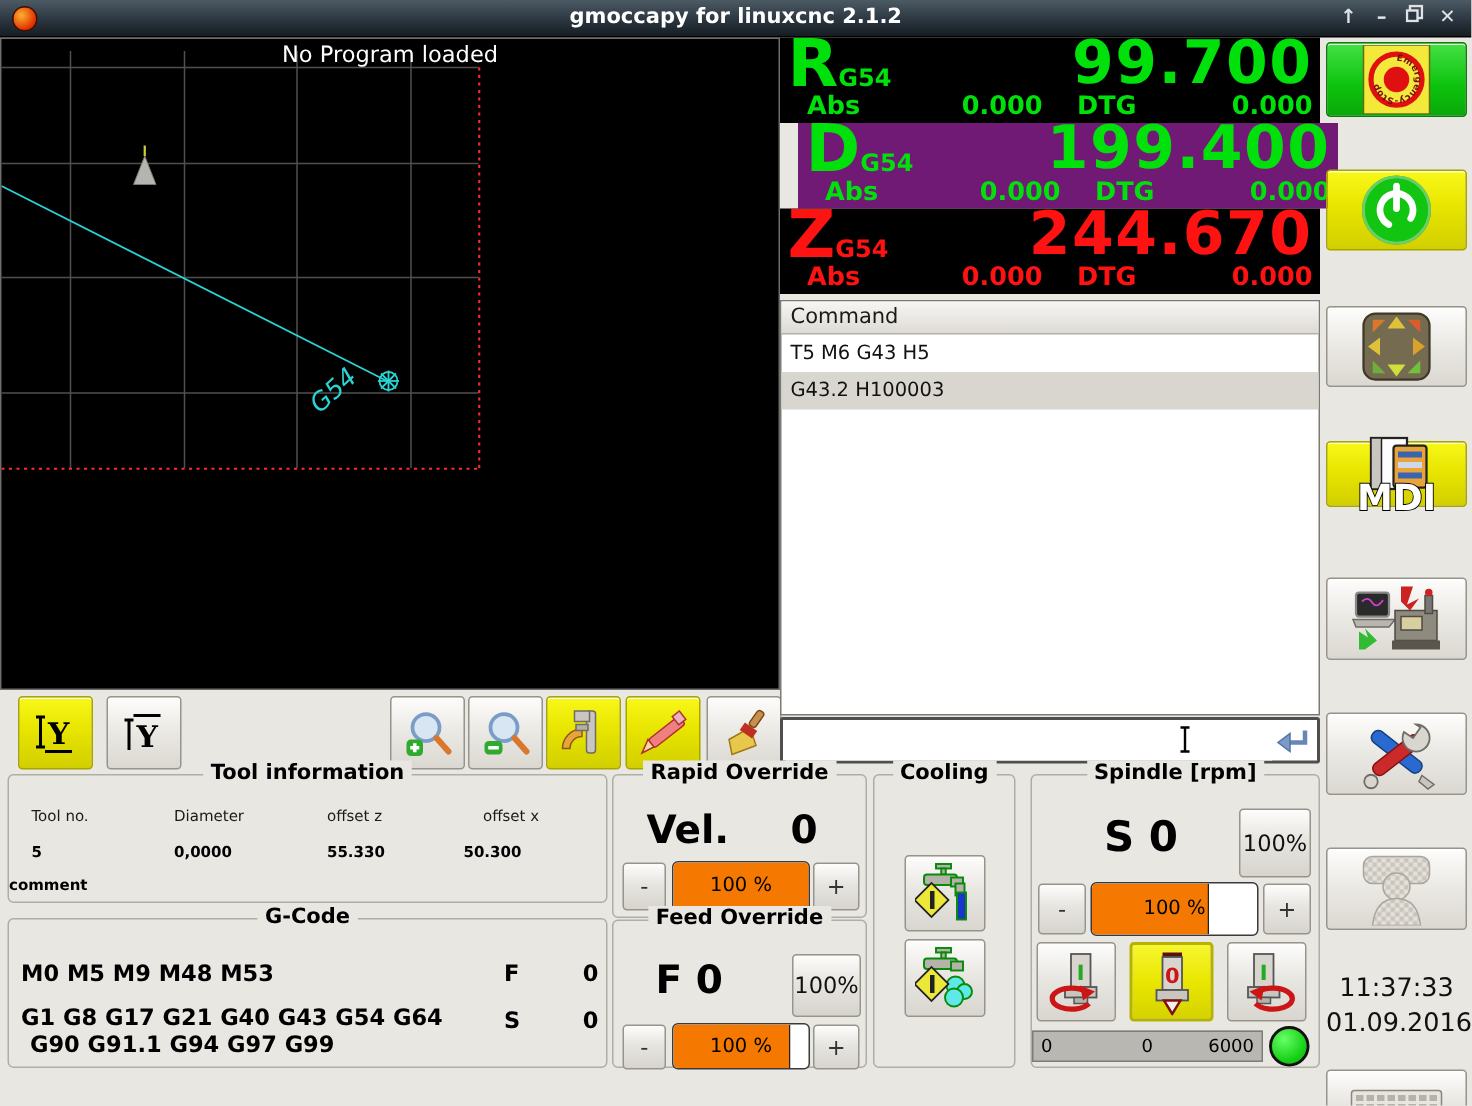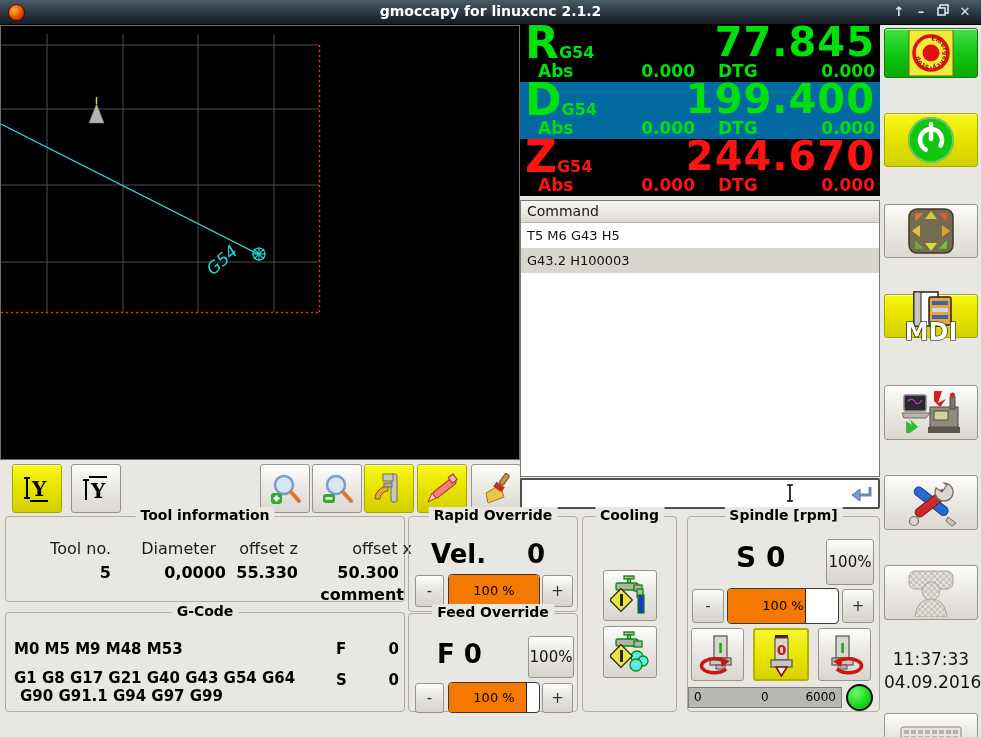--- a/index.html
+++ b/index.html
@@ -65,21 +65,21 @@
   .sbtn.yellow{background:linear-gradient(#f8f818,#e8e500 45%,#d2cf00);border-color:#a8a400;}
   .sbtn.green{background:linear-gradient(#44e044,#0cc20c 60%,#0aa80a);border-color:#0a7d0a;}
   .sbtn svg{position:absolute;left:50%;top:50%;transform:translate(-50%,-50%);}
   #clock{left:884px;top:648px;width:94px;text-align:center;font-size:17px;color:#111;line-height:23px;}
 
   
   .frame{position:absolute;border:1px solid #b0ada5;border-radius:4px;box-sizing:border-box;}
   .flabel{position:absolute;top:-10px;left:50%;transform:translateX(-50%);
     background:#e9e7e2;padding:0 5px;font-size:14px;font-weight:bold;color:#000;white-space:nowrap;}
 
-  .cell{position:absolute;font-size:16px;color:#1a1a1a;text-align:right;}
+  .cell{position:absolute;font-size:10px;color:#1a1a1a;text-align:left;}
   .cell.bold{font-weight:bold;color:#000;}
 
   .gline{position:absolute;font-size:15px;font-weight:bold;color:#000;white-space:nowrap;}
 
   
   .ovr-big{position:absolute;font-size:26px;font-weight:bold;color:#000;}
   .minibtn{position:absolute;border:1px solid #97948c;border-radius:3px;
     background:linear-gradient(#fdfdfc,#e7e5e0 45%,#d7d4ce);font-size:15px;color:#333;
     text-align:center;box-sizing:border-box;}
   .track{position:absolute;background:#fff;border:1px solid #3a3a3a;border-radius:4px;
@@ -113,20 +113,21 @@
   <div class="winbtn" style="right:28px;">
     <svg width="12" height="12" viewBox="0 0 12 12">
         <rect x="3" y="1" width="8" height="8" fill="none" stroke="#dfe3e6" stroke-width="1.6"></rect>
         <rect x="1" y="4" width="7" height="7" fill="#2b3640" stroke="#dfe3e6" stroke-width="1.6"></rect>
       </svg>
   </div>
   <div class="winbtn" style="right:6px;">✕</div>
 </div>
 
 <div class="abs" id="preview">
+  <div id="preview-msg">No Program loaded</div>
   <svg width="518" height="433">
     <g stroke="#4f4f4f" stroke-width="1">
       <line x1="46" y1="8" x2="46" y2="286"></line>
         <line x1="122" y1="8" x2="122" y2="286"></line>
       <line x1="197" y1="8" x2="197" y2="286"></line>
         <line x1="273" y1="8" x2="273" y2="286"></line>
       <line x1="0" y1="19" x2="318" y2="19"></line>
         <line x1="0" y1="83" x2="318" y2="83"></line>
       <line x1="0" y1="159" x2="318" y2="159"></line>
         <line x1="0" y1="236" x2="318" y2="236"></line>
@@ -201,27 +202,27 @@
 <div class="tbtn" style="left:471px;">
   <svg width="36" height="36" viewBox="0 0 36 36">
     <rect x="24" y="2" width="5" height="12" rx="2" transform="rotate(35 26 8)" fill="#c89050" stroke="#7a4a10" stroke-width="1"></rect>
     <polygon points="10,32 26,26 22,14 8,22" fill="#e8c84a" stroke="#a07818" stroke-width="1"></polygon>
     <rect x="16" y="13" width="10" height="6" transform="rotate(35 21 16)" fill="#c03020"></rect>
   </svg>
 </div>
 
 <div class="dro-row" style="top:25px;background:#000;">
   <div class="letter green"><span>R</span><span class="sys">G54</span></div>
-  <div class="big green">77.845</div>
+  <div class="big green">99.700</div>
   <div class="sub green" style="left:18px;">Abs</div>
   <div class="sub green" style="left:90px;width:85px;text-align:right;">0.000</div>
   <div class="sub green" style="left:198px;">DTG</div>
   <div class="sub green" style="right:5px;width:85px;text-align:right;">0.000</div>
 </div>
-<div class="dro-row" style="top:82px;background:#0369a1;">
+<div class="dro-row" style="top:82px;background:#701a75;margin-left:12px;">
   <div class="letter green"><span>D</span><span class="sys">G54</span></div>
   <div class="big green">199.400</div>
   <div class="sub green" style="left:18px;">Abs</div>
   <div class="sub green" style="left:90px;width:85px;text-align:right;">0.000</div>
   <div class="sub green" style="left:198px;">DTG</div>
   <div class="sub green" style="right:5px;width:85px;text-align:right;">0.000</div>
 </div>
 <div class="dro-row" style="top:139px;background:#000;">
   <div class="letter red"><span>Z</span><span class="sys">G54</span></div>
   <div class="big red">244.670</div>
@@ -328,21 +329,21 @@
           <rect x="3" y="3" width="3" height="3" fill="#c9c5bd"></rect>
       </pattern>
     </defs>
     <rect x="6" y="2" width="44" height="18" rx="6" fill="url(#chk)" stroke="#aaa69e"></rect>
     <circle cx="28" cy="22" r="9" fill="url(#chk)" stroke="#aaa69e"></circle>
     <path d="M12 48 q2 -18 16 -18 q14 0 16 18 z" fill="url(#chk)" stroke="#aaa69e"></path>
   </svg>
 </div>
 <div class="abs" id="clock">
   <div>11:37:33</div>
-  <div>04.09.2016</div>
+  <div>01.09.2016</div>
 </div>
 <div class="sbtn" style="top:713px;height:42px;">
   <svg width="62" height="30" viewBox="0 0 62 30">
     <rect x="1" y="8" width="60" height="20" rx="2" fill="#e8e5df" stroke="#8a8780"></rect>
     <g fill="#b5b2aa">
       <rect x="4" y="11" width="5" height="4"></rect>
         <rect x="11" y="11" width="5" height="4"></rect>
         <rect x="18" y="11" width="5" height="4"></rect>
         <rect x="25" y="11" width="5" height="4"></rect>
         <rect x="32" y="11" width="5" height="4"></rect>

